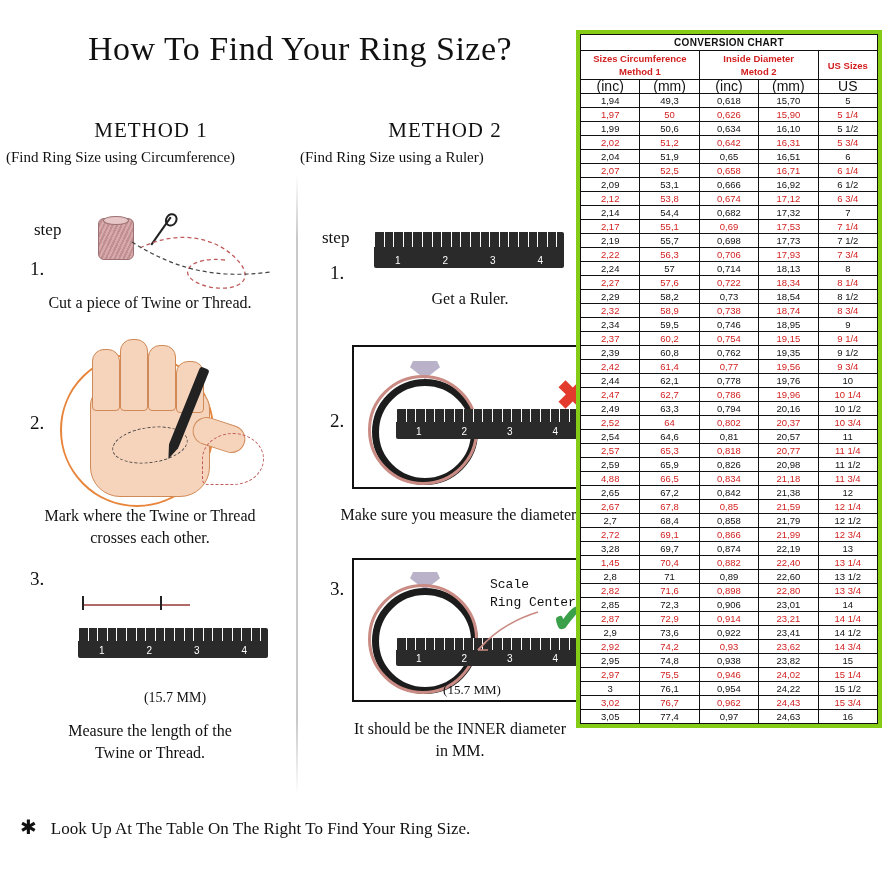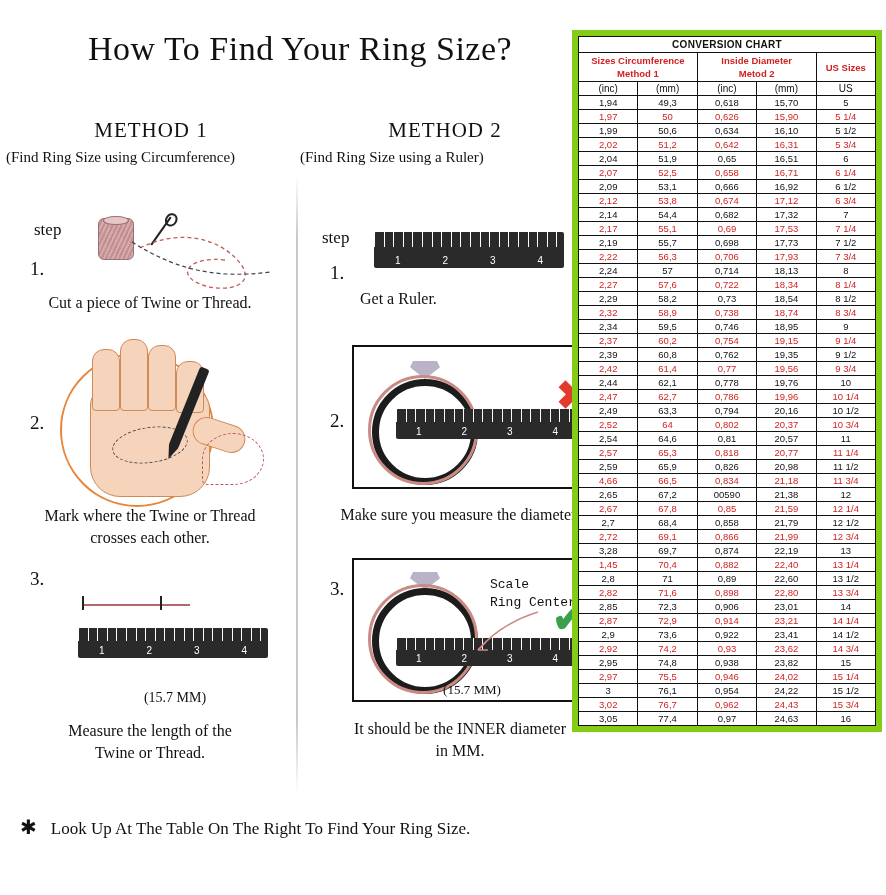--- a/index.html
+++ b/index.html
@@ -292,21 +292,21 @@
     font-size: 20px;
     margin-right: 14px;
   }
 
   
   .chart {
     position: absolute;
     right: 4px;
     top: 30px;
     width: 298px;
-    border: 6px solid #84cc16;
+    border: 4px solid #84cc16;
     background: #fff;
     font-family: "Liberation Sans", sans-serif;
   }
   .chart table {
     border-collapse: collapse;
     width: 100%;
     table-layout: fixed;
   }
   .chart td, .chart th {
     border: 1px solid #111;
@@ -327,21 +327,21 @@
     color: #d21f1f;
     font-weight: bold;
     font-size: 9.5px;
     height: 15px;
   }
   .chart .group-row th.two-line {
     height: 28px;
     line-height: 13px;
   }
   .chart .unit-row td {
-    font-size: 10px;
+    font-size: 14px;
   }
   .row-red td {
     color: #d21f1f;
   }
   .col-w1 { width: 26%; }
   .col-w2 { width: 24%; }
 </style>
 </head>
 <body>
 
@@ -412,21 +412,21 @@
 
   <div class="ruler" style="left:374px; top:232px; width:190px; height:36px;">
     <div class="ticks"></div>
     <div class="nums">
       <span>1</span>
       <span>2</span>
       <span>3</span>
       <span>4</span>
     </div>
   </div>
-  <div class="caption" style="left:360px; top:288px; width:220px; text-align:left;">Get a Ruler.</div>
+  <div class="caption" style="left:360px; top:288px; width:220px; text-align:center;">Get a Ruler.</div>
 
   <div class="step-num" style="left:330px; top:410px;">2.</div>
   <div class="photo-box" style="left:352px; top:345px; width:232px; height:140px;">
     <div class="gem" style="left:56px; top:14px;"></div>
     <div class="ring-dark" style="left:18px; top:32px; width:92px; height:92px;"></div>
     <div class="ring-rose" style="left:14px; top:28px; width:104px; height:104px;"></div>
     <div class="ruler" style="left:42px; top:62px; width:182px; height:30px;">
       <div class="ticks"></div>
       <div class="nums">
         <span>1</span>
@@ -674,30 +674,30 @@
             <td>11 1/4</td>
           </tr>
           <tr class="table-row">
             <td class="col-w1">2,59</td>
             <td class="col-w2">65,9</td>
             <td class="col-w1">0,826</td>
             <td class="col-w2">20,98</td>
             <td>11 1/2</td>
           </tr>
           <tr class="table-row row-red">
-            <td class="col-w1">4,66</td>
+            <td class="col-w1">4,88</td>
             <td class="col-w2">66,5</td>
             <td class="col-w1">0,834</td>
             <td class="col-w2">21,18</td>
             <td>11 3/4</td>
           </tr>
           <tr class="table-row">
             <td class="col-w1">2,65</td>
             <td class="col-w2">67,2</td>
-            <td class="col-w1">00590</td>
+            <td class="col-w1">0,842</td>
             <td class="col-w2">21,38</td>
             <td>12</td>
           </tr>
           <tr class="table-row row-red">
             <td class="col-w1">2,67</td>
             <td class="col-w2">67,8</td>
             <td class="col-w1">0,85</td>
             <td class="col-w2">21,59</td>
             <td>12 1/4</td>
           </tr>

